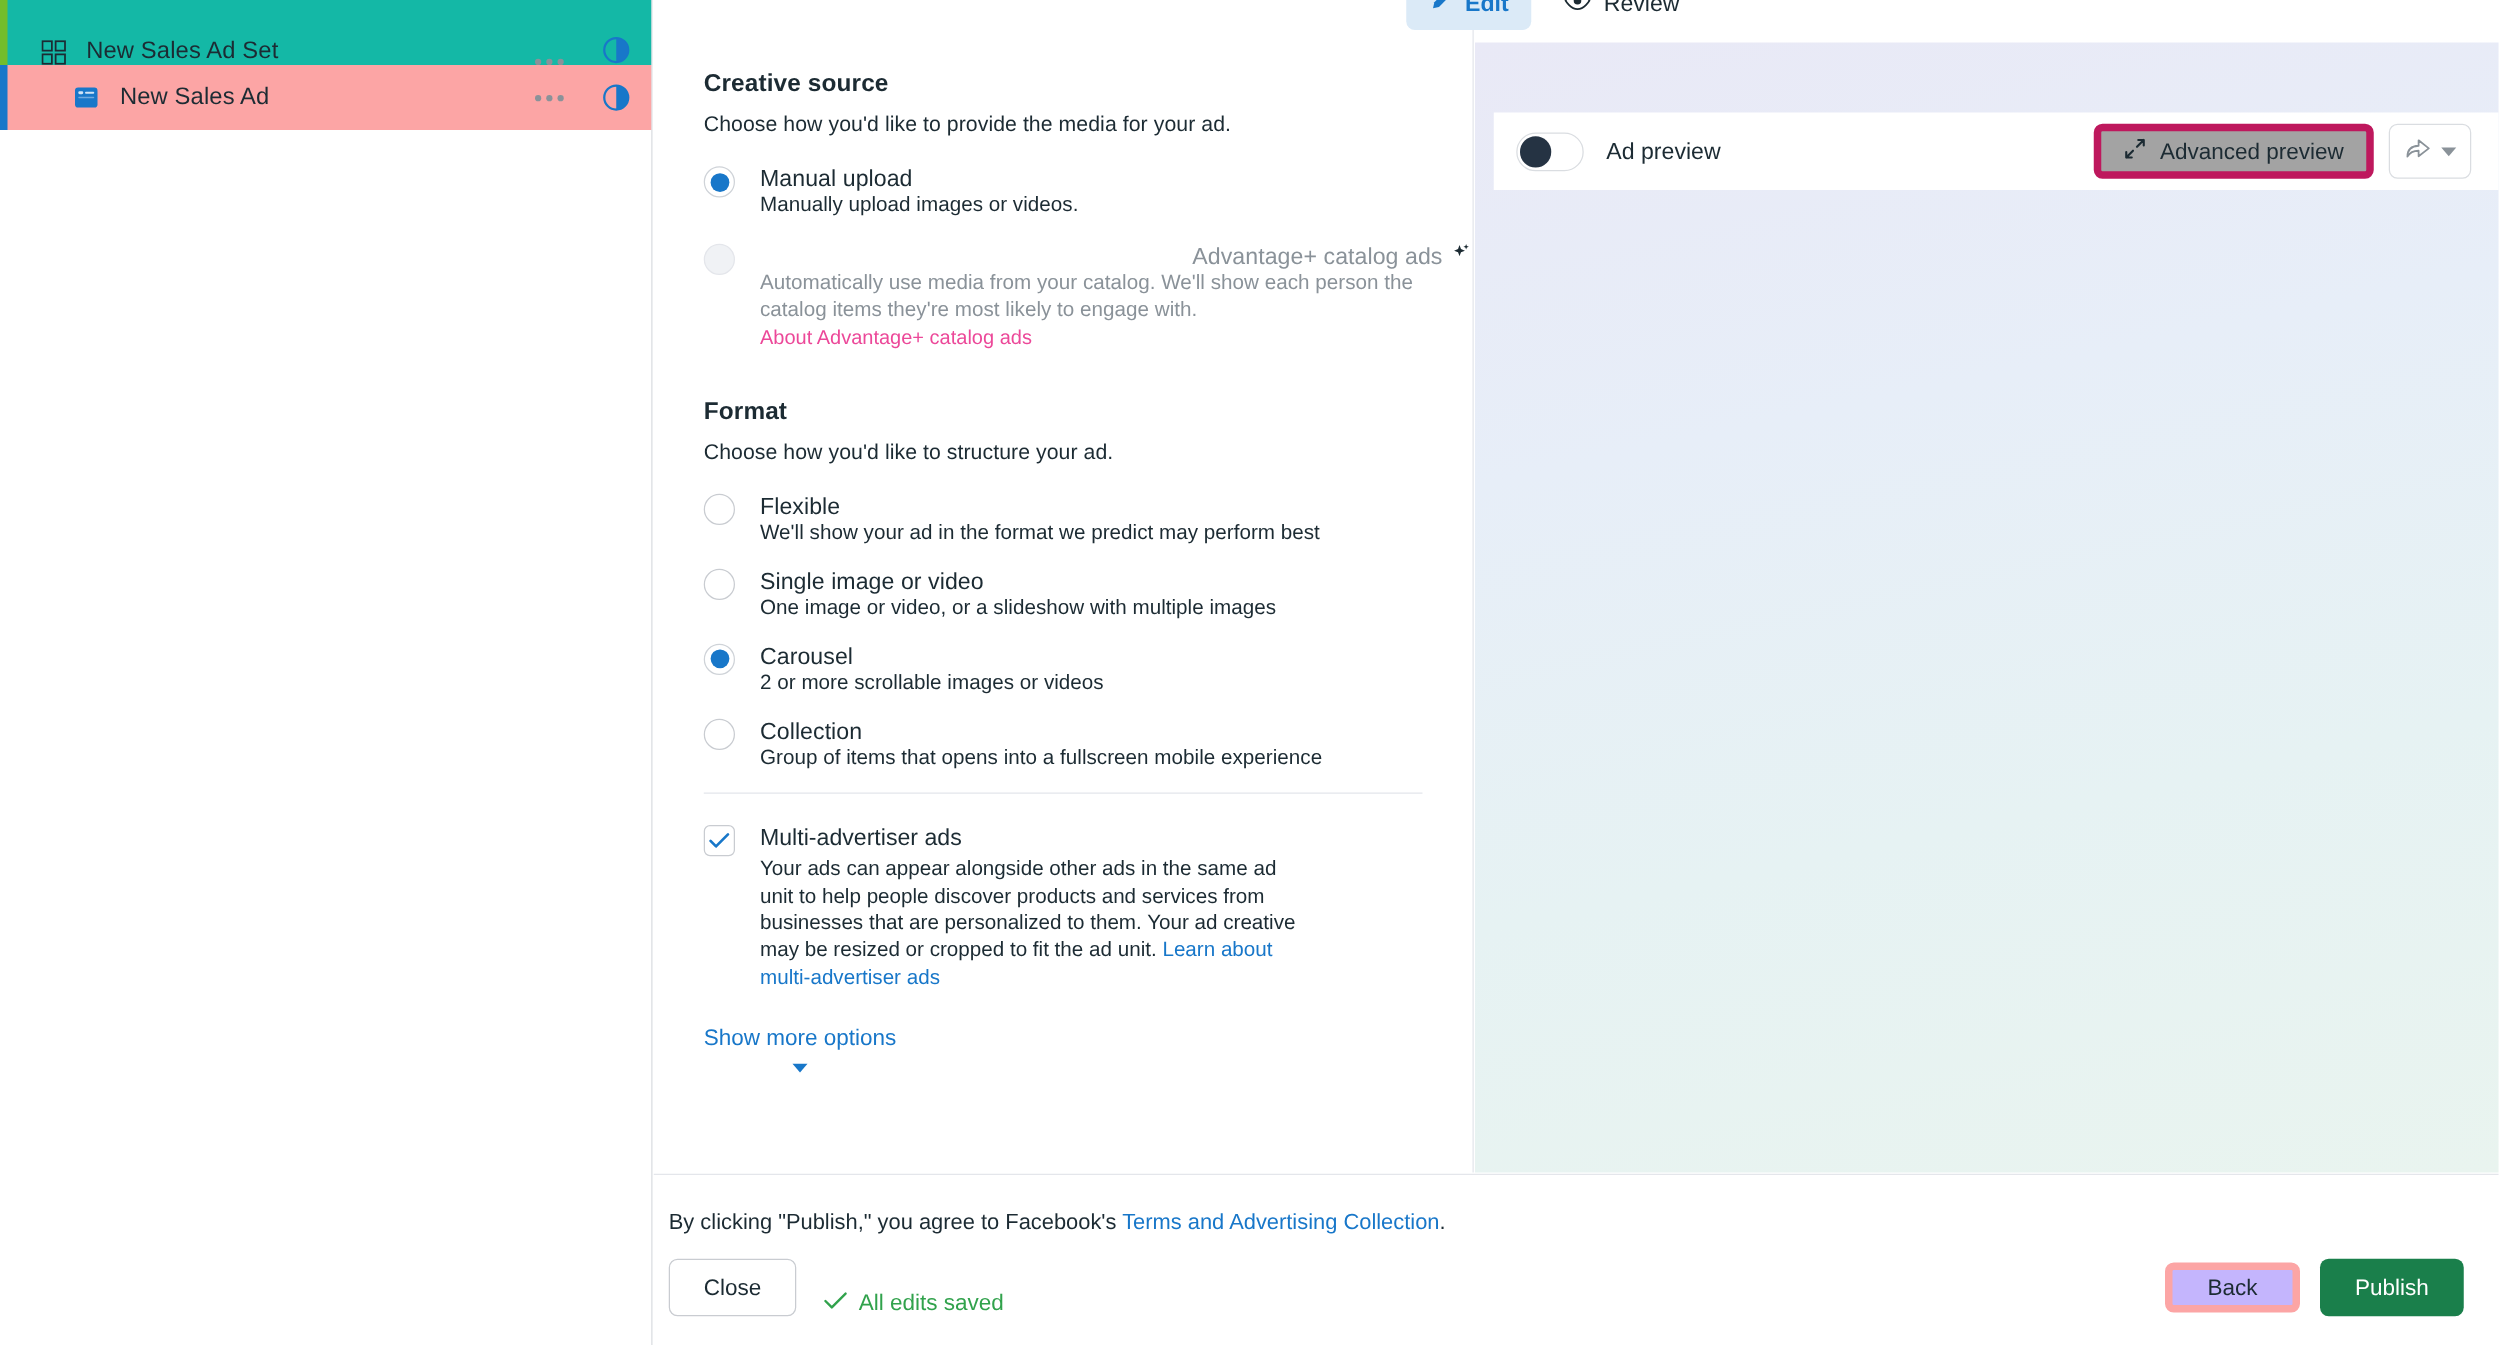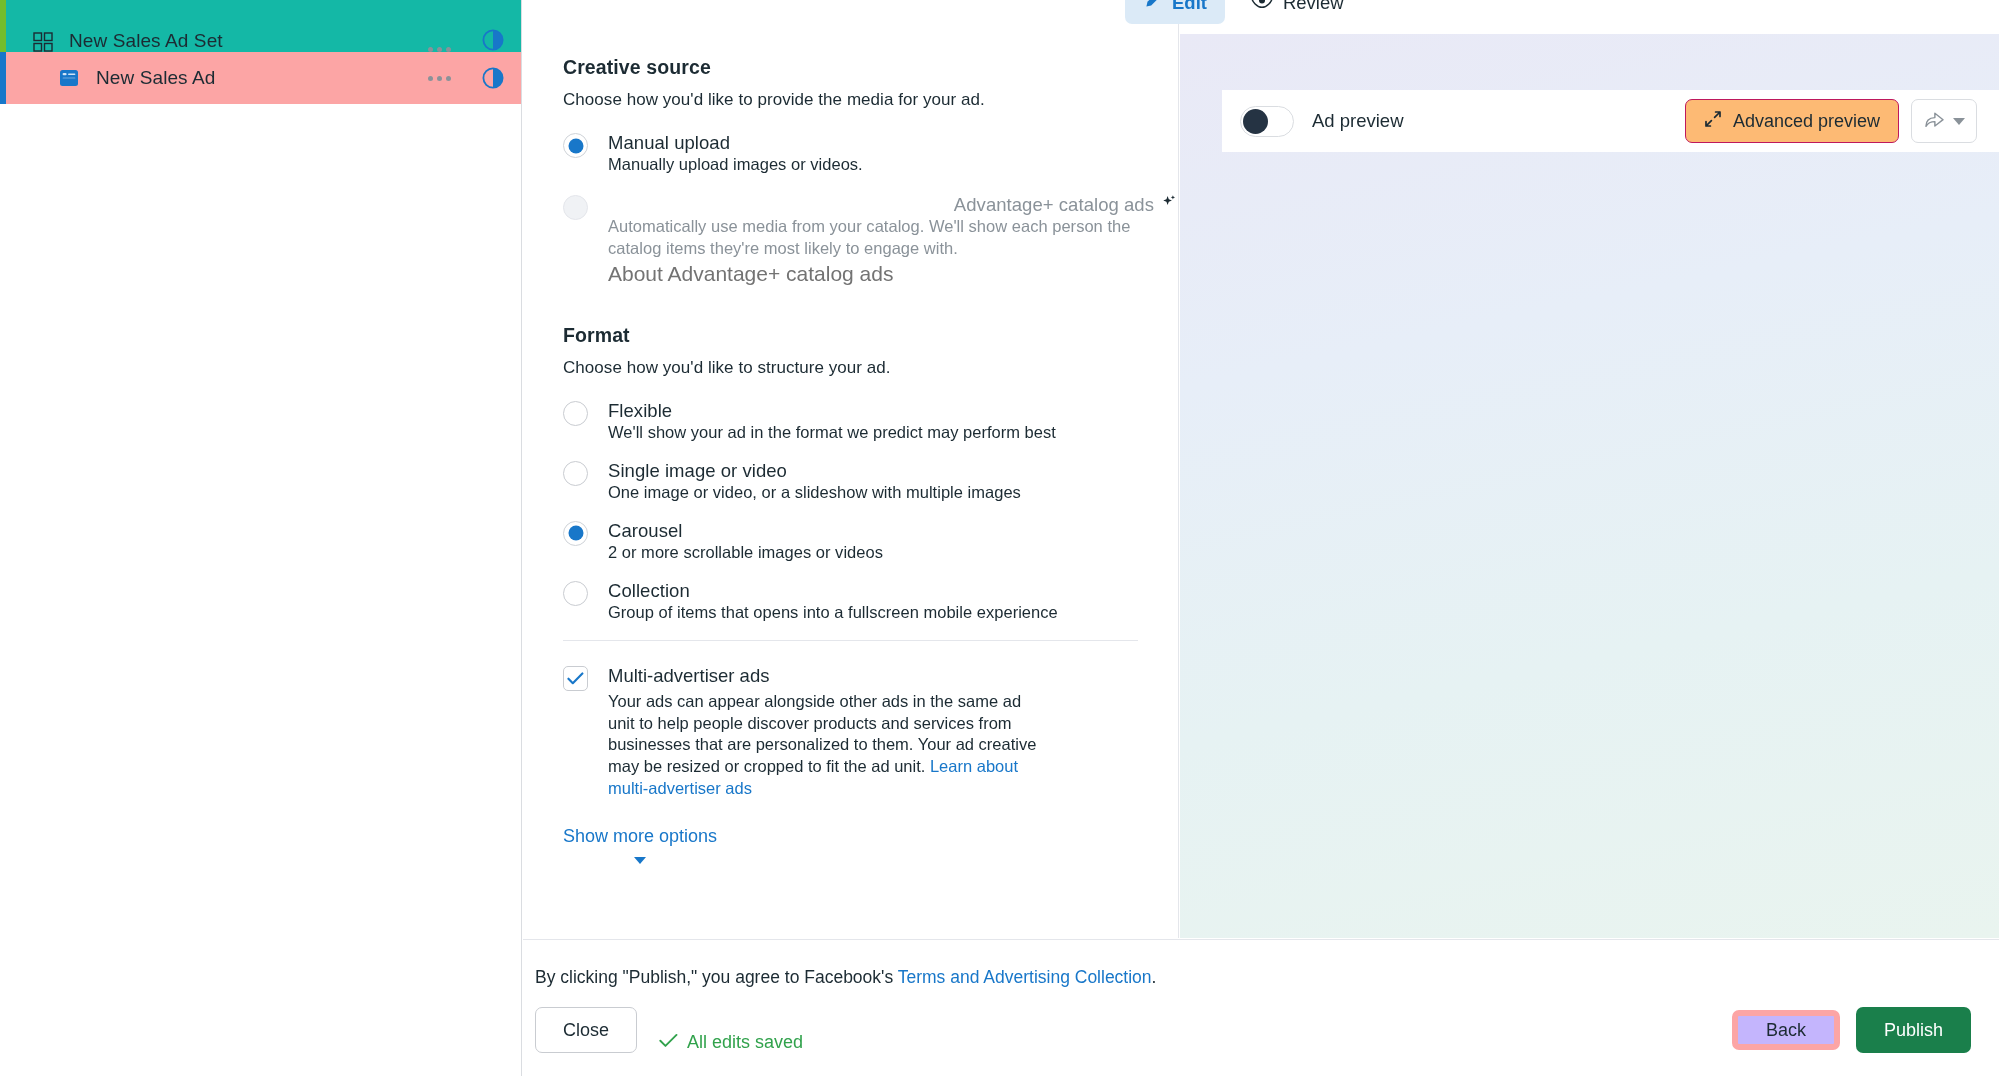--- a/index.html
+++ b/index.html
@@ -85,21 +85,21 @@
     display: flex; align-items: center; gap: 7px;
   }
   .opt-label.muted { color: #8a9299; justify-content: flex-end; }
   .opt-desc {
     font-size: 16.5px; color: #1c2b33; margin-top: 3px; line-height: 1.33;
     letter-spacing: .02px;
   }
   .opt-desc.muted { color: #8a9299; }
   .inline-link { color: #1877c9; text-decoration: none; cursor: pointer; }
   .block-link {
-    display: inline-block; font-size: 21px; color: #737373;
+    display: inline-block; font-size: 16px; color: #ec4899;
     text-decoration: none; margin-top: 2px; cursor: pointer;
   }
 
   .gap-lg { height: 20px; }
 
   .fmt-list .opt-row { margin-bottom: 16px; }
 
   hr.divider {
     border: none; border-top: 1px solid #e4e6eb;
     margin: 16px 40px 0 0;
@@ -143,39 +143,39 @@
 
   
   .preview {
     position: absolute; left: 1180px; top: 34px;
     width: 819px; height: 904px;
     background: linear-gradient(168deg, #e9e9f6 0%, #e7eef8 33%, #e6f2f3 66%, #e9f4ef 100%);
   }
   .preview-bar {
     position: absolute; left: 15px; top: 56px; right: 0;
     height: 62px; background: #ffffff;
-    display: flex; align-items: center; padding: 0 22px 0 18px; margin-left: 27px;
+    display: flex; align-items: center; padding: 0 22px 0 18px;
   }
   .toggle {
     width: 54px; height: 31px; border-radius: 16px;
     border: 1.5px solid #dadde1; background: #fff;
     position: relative; flex: none; cursor: pointer;
   }
   .toggle .knob {
     position: absolute; left: 2px; top: 2px;
     width: 25px; height: 25px; border-radius: 50%;
     background: #253343;
   }
   .toggle-label { font-size: 18.5px; color: #1c2b33; margin-left: 18px; }
   .pv-spacer { flex: 1 1 auto; }
   .btn-outline {
     display: inline-flex; align-items: center; gap: 11px;
     height: 44px; padding: 0 18px;
-    border: 1px solid #be185d; border-radius: 7px;
-    background: #fdba74; font-size: 18px; color: #1c2b33;
+    border: 6px solid #be185d; border-radius: 7px;
+    background: #a3a3a3; font-size: 18px; color: #1c2b33;
     cursor: pointer; white-space: nowrap;
   }
   .btn-icon-sq {
     display: inline-flex; align-items: center; justify-content: center; gap: 8px;
     height: 44px; width: 66px; margin-left: 12px;
     border: 1px solid #dadde1; border-radius: 7px;
     background: #fff; cursor: pointer;
   }
   .caret-sm {
     width: 0; height: 0; border-left: 6px solid transparent;

